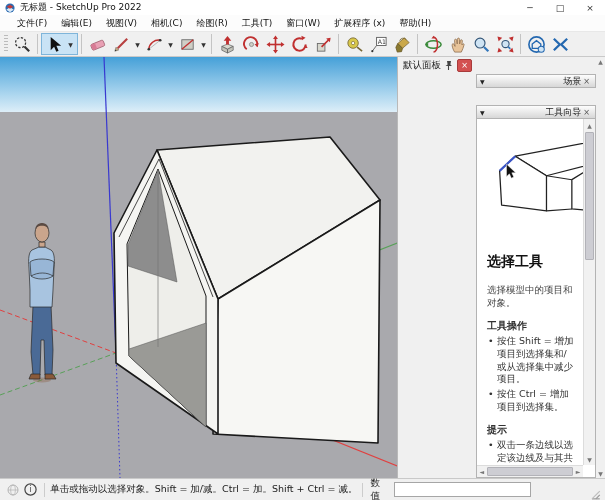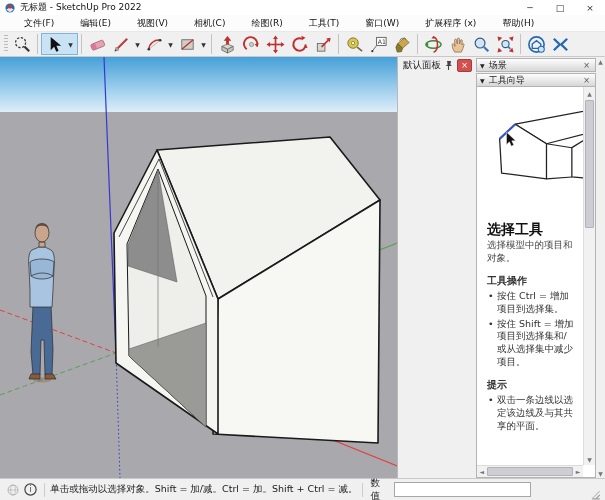--- a/index.html
+++ b/index.html
@@ -8,21 +8,21 @@
   .window { width:605px; height:500px; display:flex; flex-direction:column; background:#fff; }
 
   
   .titlebar { height:15px; background:#fff; display:flex; align-items:center; padding-left:5px; flex:0 0 auto; }
   .titlebar .logo { width:10px; height:10px; margin-right:5px; }
   .titlebar .title { font-size:9px; color:#111; white-space:nowrap; }
   .win-controls { margin-left:auto; display:flex; height:100%; }
   .win-btn { width:30px; height:100%; display:flex; align-items:center; justify-content:center; font-size:9px; color:#333; cursor:default; }
 
   
-  .menubar { height:17px; background:#fcfcfc; display:flex; align-items:center; padding-left:17px; flex:0 0 auto; border-bottom:1px solid #e8e8e8;gap:12px; }
+  .menubar { height:17px; background:#fcfcfc; display:flex; align-items:center; padding-left:10px; flex:0 0 auto; border-bottom:1px solid #e8e8e8; }
   .menu-item { padding:2px 7px; font-size:9px; color:#111; white-space:nowrap; }
 
   
   .toolbar { height:25px; background:#f0f0f0; border-bottom:1px solid #c9c9c9; display:flex; align-items:center; padding:0 2px; flex:0 0 auto; }
   .tb-grip { width:4px; height:18px; margin:0 2px; background:repeating-linear-gradient(to bottom,#bbb 0 1px,transparent 1px 3px); }
   .tb-sep { width:1px; height:20px; background:#c4c4c4; margin:0 3px; flex:0 0 auto; }
   .tool { width:24px; height:22px; display:flex; align-items:center; justify-content:center; border:1px solid transparent; flex:0 0 auto; }
   .tool svg { width:19px; height:19px; }
   .tool-group { display:flex; align-items:center; flex:0 0 auto; }
   .dd-arrow { font-size:6px; color:#333; width:9px; text-align:center; }
@@ -37,30 +37,30 @@
   
   .panel { flex:1 1 auto; background:#f0f0f0; border-left:1px solid #b9b9b9; position:relative; display:flex; }
   .panel-header { height:17px; display:flex; align-items:center; padding:0 3px 0 5px; flex:0 0 auto; }
   .panel-title { font-size:9.5px; color:#222; flex:1; }
   .pin-btn { width:14px; height:13px; display:flex; align-items:center; justify-content:center; }
   .panel-close { width:15px; height:13px; background:#d35050; border:1px solid #a83b3b; border-radius:2px; color:#fff; font-size:8px; line-height:11px; text-align:center; margin-left:2px; }
   .tray-body { flex:1 1 auto; display:flex; min-height:0; }
   .tray-col { flex:1 1 auto; display:flex; flex-direction:column; min-width:0; padding-left:1px; }
   .tray-scroll { width:9px; flex:0 0 auto; background:#f0f0f0; display:flex; flex-direction:column; justify-content:space-between; align-items:center; }
   .tray-scroll .arr { font-size:6px; color:#777; padding:1px 0; }
-  .section-bar { height:14px; background:linear-gradient(#fdfdfd,#d7d7d7); border:1px solid #b3b3b3; display:flex; align-items:center; padding:0 3px; margin-top:1px; flex:0 0 auto; }
+  .section-bar { height:14px; background:linear-gradient(#fdfdfd,#d7d7d7); border:1px solid #b3b3b3; display:flex; align-items:center; padding:0 3px; margin-top:17px; flex:0 0 auto;text-align:right; }
   .section-bar .tri { font-size:6px; color:#222; margin-right:4px; }
   .section-bar .lbl { flex:1; font-size:9px; color:#222; }
   .section-bar .sx { font-size:8px; color:#555; padding:0 2px; }
 
   .instructor { flex:1 1 auto; background:#fff; border:1px solid #b3b3b3; border-top:none; position:relative; overflow:hidden; }
   .inst-inner { position:absolute; left:0; top:0; right:12px; bottom:12px; overflow:hidden; }
   .inst-img { display:block; margin:6px auto 0; }
   .inst-text { padding:2px 8px 0 10px; }
-  .inst-title { font-size:14px; font-weight:bold; color:#111; margin:4px 0 0; }
+  .inst-title { font-size:14px; font-weight:bold; color:#111; margin:4px 0 13px; }
   .inst-sub { font-size:9.5px; color:#444; margin-bottom:8px; }
   .inst-h2 { font-size:10px; font-weight:bold; color:#333; margin:9px 0 2px; }
   .inst-step { font-size:9.5px; color:#333; margin-left:2px; }
   .inst-ul { list-style:none; }
   .inst-ul li { font-size:9.5px; color:#333; line-height:1.35; padding-left:10px; position:relative; margin-bottom:2px; }
   .inst-ul li:before { content:"•"; position:absolute; left:1px; }
   .vscroll { position:absolute; right:0; top:0; bottom:12px; width:12px; background:#f1f1f1; border-left:1px solid #dcdcdc; }
   .vscroll .arr { height:12px; display:flex; align-items:center; justify-content:center; font-size:6px; color:#777; }
   .vscroll .arr.bottom { position:absolute; bottom:0; left:0; right:0; }
   .vscroll .thumb { position:absolute; top:13px; left:1px; right:1px; height:128px; background:#cdcdd3; border:1px solid #b2b2b8; border-radius:1px; }
@@ -368,22 +368,22 @@
                 <line x1="70" y1="88" x2="96" y2="86" stroke="#222" stroke-width="1.1"></line>
                 <line x1="70" y1="52" x2="96" y2="56" stroke="#222" stroke-width="1.1"></line>
                 <line x1="38" y1="32" x2="22" y2="47" stroke="#3a55c8" stroke-width="2.2"></line>
                 <path d="M29,40 l0,13 l3,-3 l2,4.5 l2.5,-1.2 l-2,-4.3 l4,0 Z" fill="#111" stroke="#fff" stroke-width="0.5"></path>
               </svg>
               <div class="inst-text">
                 <div class="inst-title">选择工具</div>
                 <div class="inst-sub">选择模型中的项目和对象。</div>
                 <div class="inst-h2">工具操作</div>
                 <ul class="inst-ul">
+                  <li>按住 Shift = 增加项目到选择集和/或从选择集中减少项目。</li>
                   <li>按住 Ctrl = 增加项目到选择集。</li>
-                  <li>按住 Shift = 增加项目到选择集和/或从选择集中减少项目。</li>
                 </ul>
                 <div class="inst-h2">提示</div>
                 <ul class="inst-ul">
                   <li>双击一条边线以选定该边线及与其共享的平面。</li>
                 </ul>
               </div>
             </div>
             <div class="vscroll">
               <div class="arr">▲</div>
               <div class="thumb"></div>

